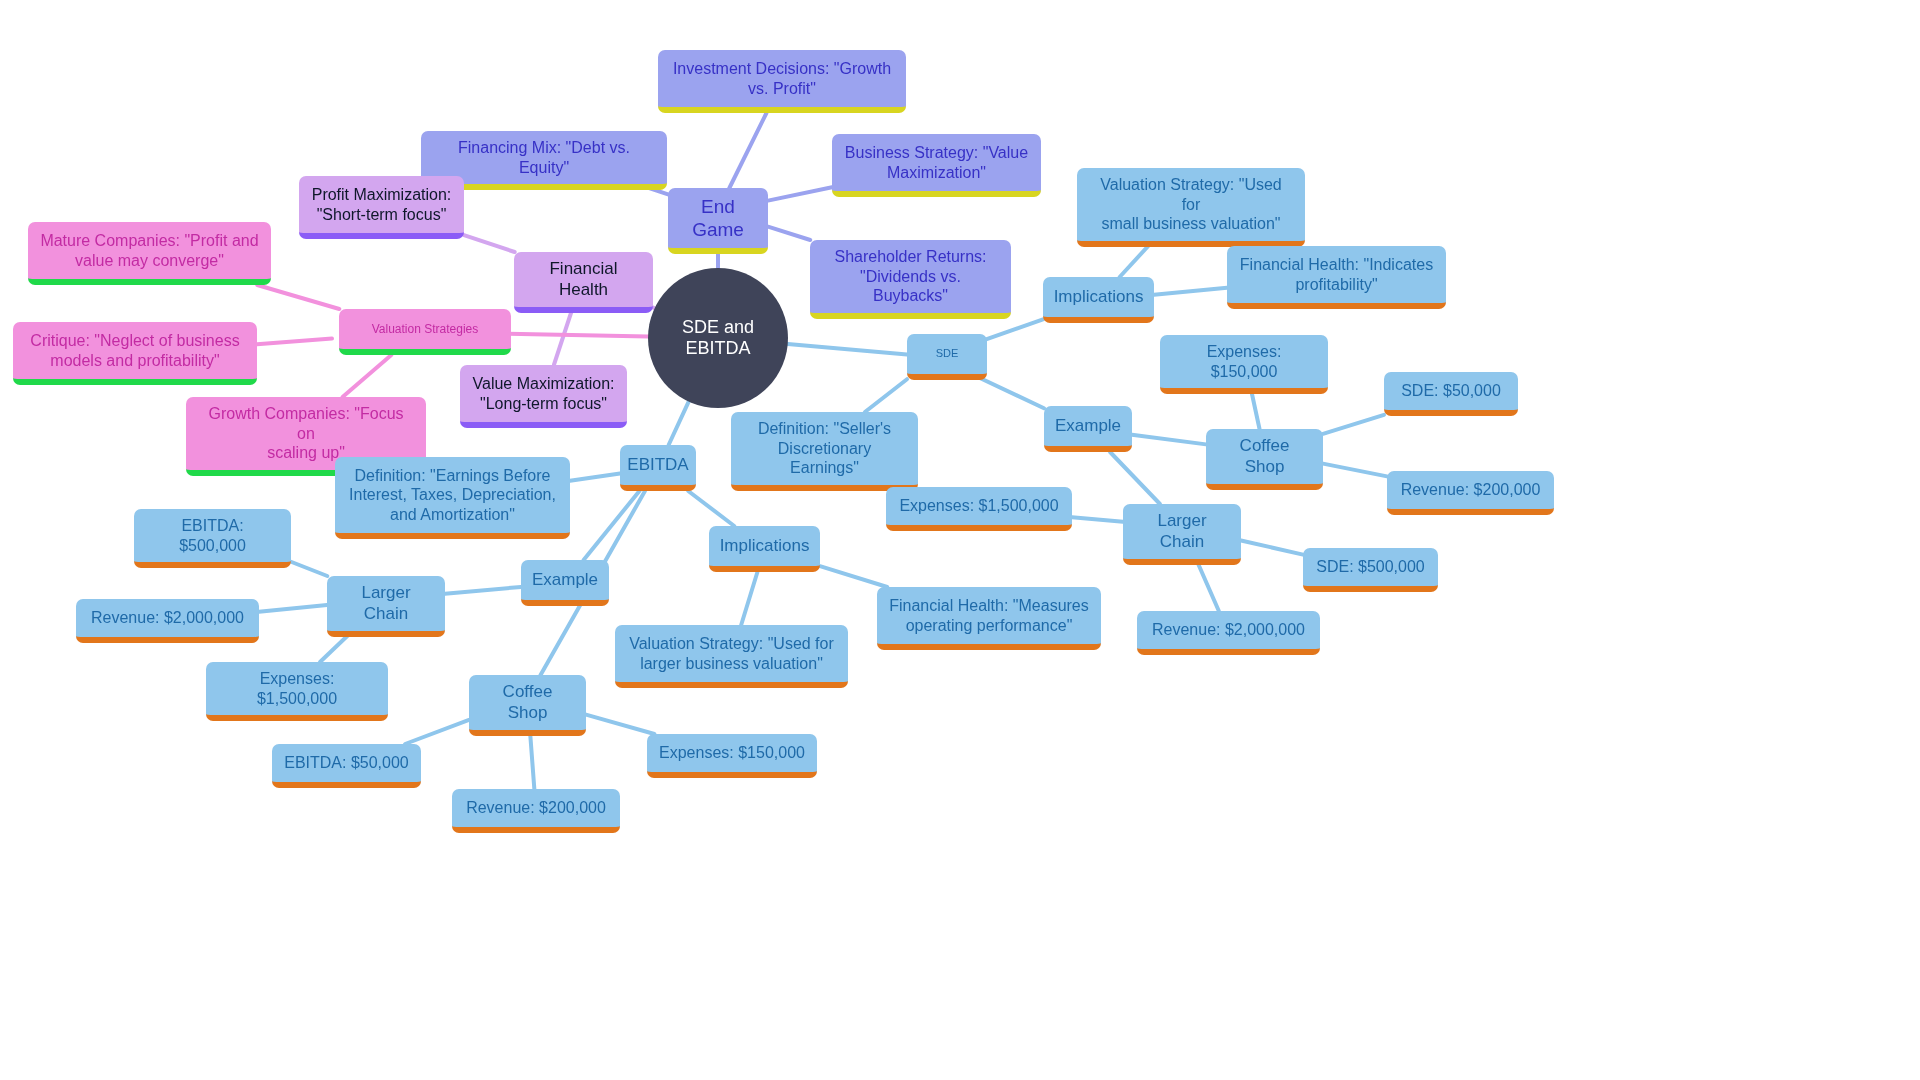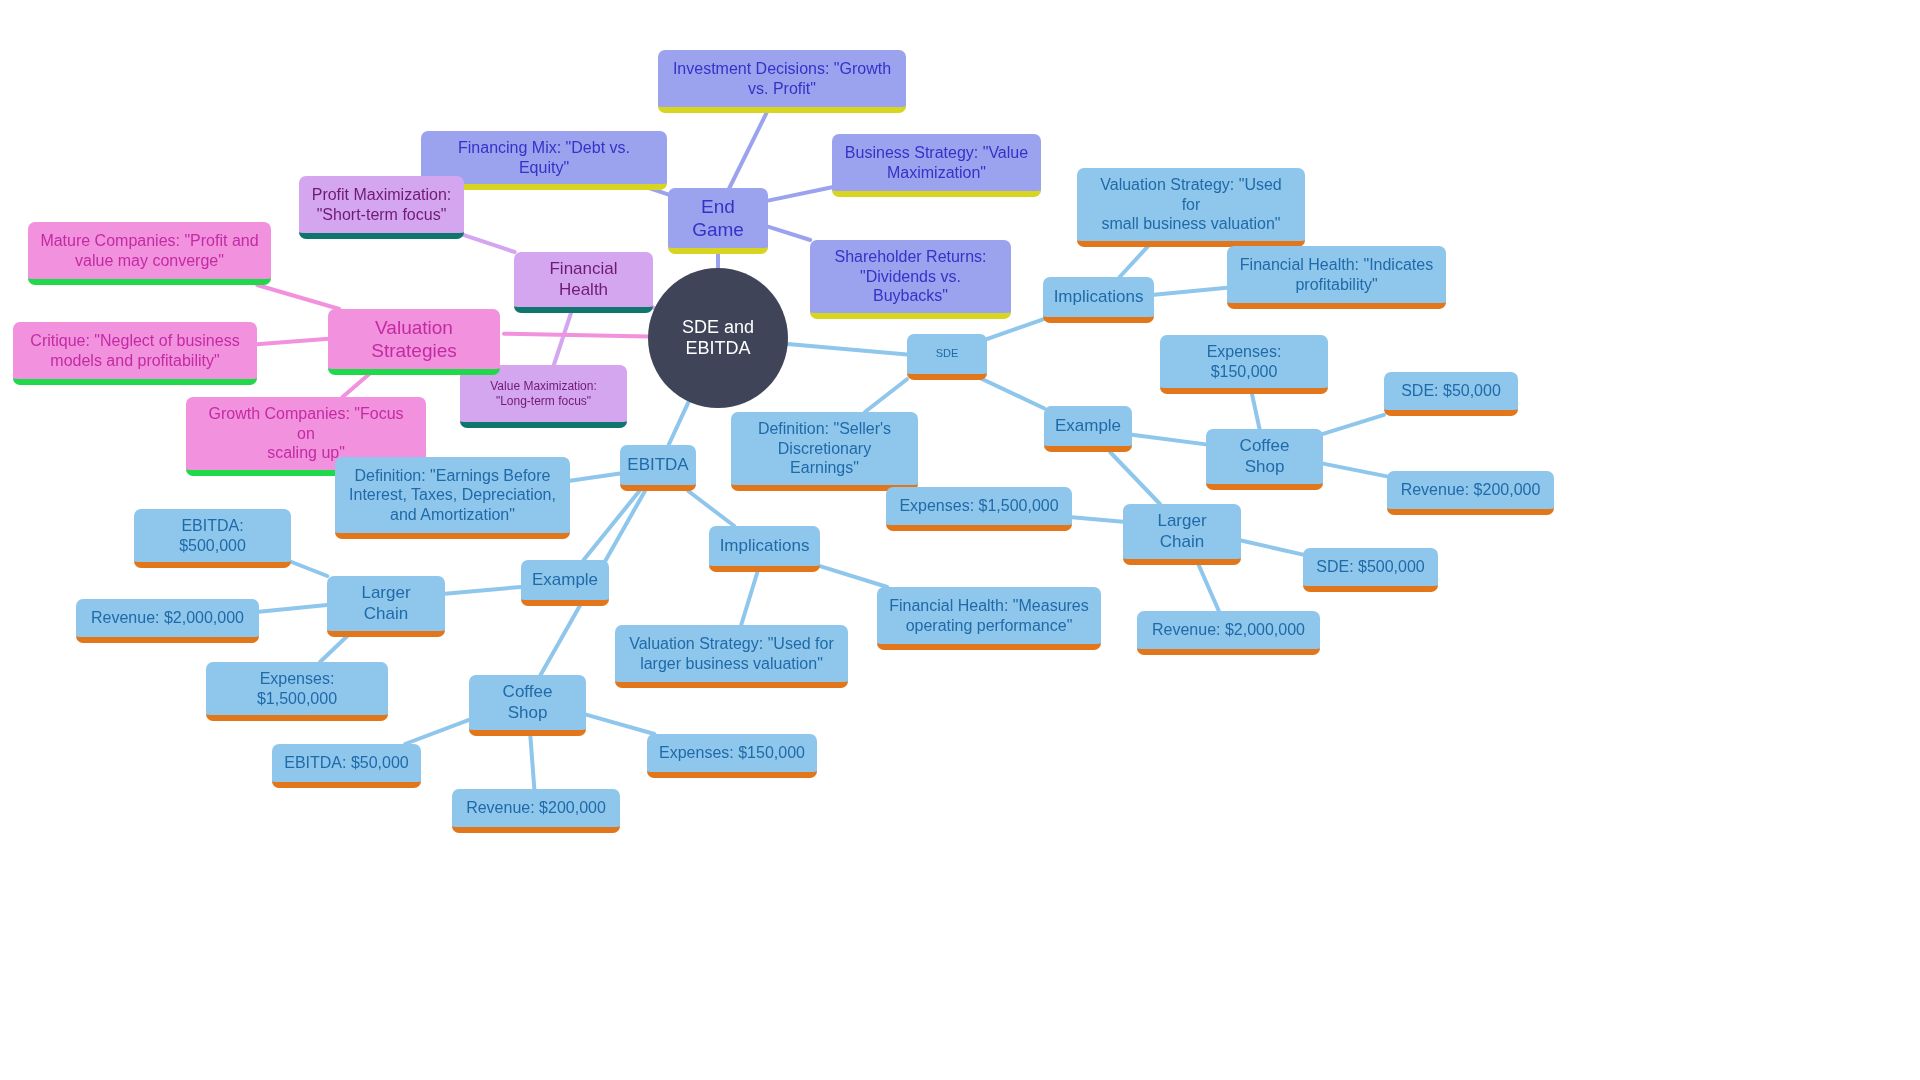--- a/index.html
+++ b/index.html
@@ -40,22 +40,22 @@
     color: #1f6aa8;
     border-bottom: 6px solid #e2761b;
   }
   .node.peri {
     background: #9ba3ef;
     color: #3731c6;
     border-bottom: 6px solid #d8d520;
   }
   .node.lilac {
     background: #d3a6ef;
-    color: #701a75;
-    border-bottom: 6px solid #0f766e;
+    color: #0f172a;
+    border-bottom: 6px solid #8b5cf6;
   }
   .node.pink {
     background: #f291dd;
     color: #c32ba3;
     border-bottom: 6px solid #20d94a;
   }
   .center-node {
     position: absolute;
     border-radius: 50%;
     background: #3f4459;
@@ -117,23 +117,23 @@
       <div class="node peri" style="left: 658px; top: 50px; width: 248px; min-height: 63px; font-size: 16px;"><span>Investment Decisions: "Growth
 vs. Profit"</span></div>
       <div class="node peri" style="left: 421px; top: 131px; width: 246px; min-height: 44px; font-size: 16px;"><span>Financing Mix: "Debt vs. Equity"</span></div>
       <div class="node peri" style="left: 832px; top: 134px; width: 209px; min-height: 63px; font-size: 16px;"><span>Business Strategy: "Value
 Maximization"</span></div>
       <div class="node peri" style="left: 810px; top: 240px; width: 201px; min-height: 63px; font-size: 16px;"><span>Shareholder Returns:
 "Dividends vs. Buybacks"</span></div>
       <div class="node lilac" style="left: 514px; top: 252px; width: 139px; min-height: 46px; font-size: 17px;"><span>Financial Health</span></div>
       <div class="node lilac" style="left: 299px; top: 176px; width: 165px; min-height: 63px; font-size: 16px;"><span>Profit Maximization:
 "Short-term focus"</span></div>
-      <div class="node lilac" style="left: 460px; top: 365px; width: 167px; min-height: 63px; font-size: 12px;"><span>Value Maximization:
+      <div class="node lilac" style="left: 460px; top: 365px; width: 167px; min-height: 63px; font-size: 16px;"><span>Value Maximization:
 "Long-term focus"</span></div>
-      <div class="node pink" style="left: 328px; top: 309px; width: 172px; min-height: 46px; font-size: 19px;"><span>Valuation Strategies</span></div>
+      <div class="node pink" style="left: 339px; top: 309px; width: 172px; min-height: 46px; font-size: 12px;"><span>Valuation Strategies</span></div>
       <div class="node pink" style="left: 28px; top: 222px; width: 243px; min-height: 63px; font-size: 16px;"><span>Mature Companies: "Profit and
 value may converge"</span></div>
       <div class="node pink" style="left: 13px; top: 322px; width: 244px; min-height: 63px; font-size: 16px;"><span>Critique: "Neglect of business
 models and profitability"</span></div>
       <div class="node pink" style="left: 186px; top: 397px; width: 240px; min-height: 63px; font-size: 16px;"><span>Growth Companies: "Focus on
 scaling up"</span></div>
       <div class="node blue" style="left: 907px; top: 334px; width: 80px; min-height: 46px; font-size: 11px;"><span>SDE</span></div>
       <div class="node blue" style="left: 731px; top: 412px; width: 187px; min-height: 63px; font-size: 16px;"><span>Definition: "Seller's
 Discretionary Earnings"</span></div>
       <div class="node blue" style="left: 1043px; top: 277px; width: 111px; min-height: 46px; font-size: 17px;"><span>Implications</span></div>

